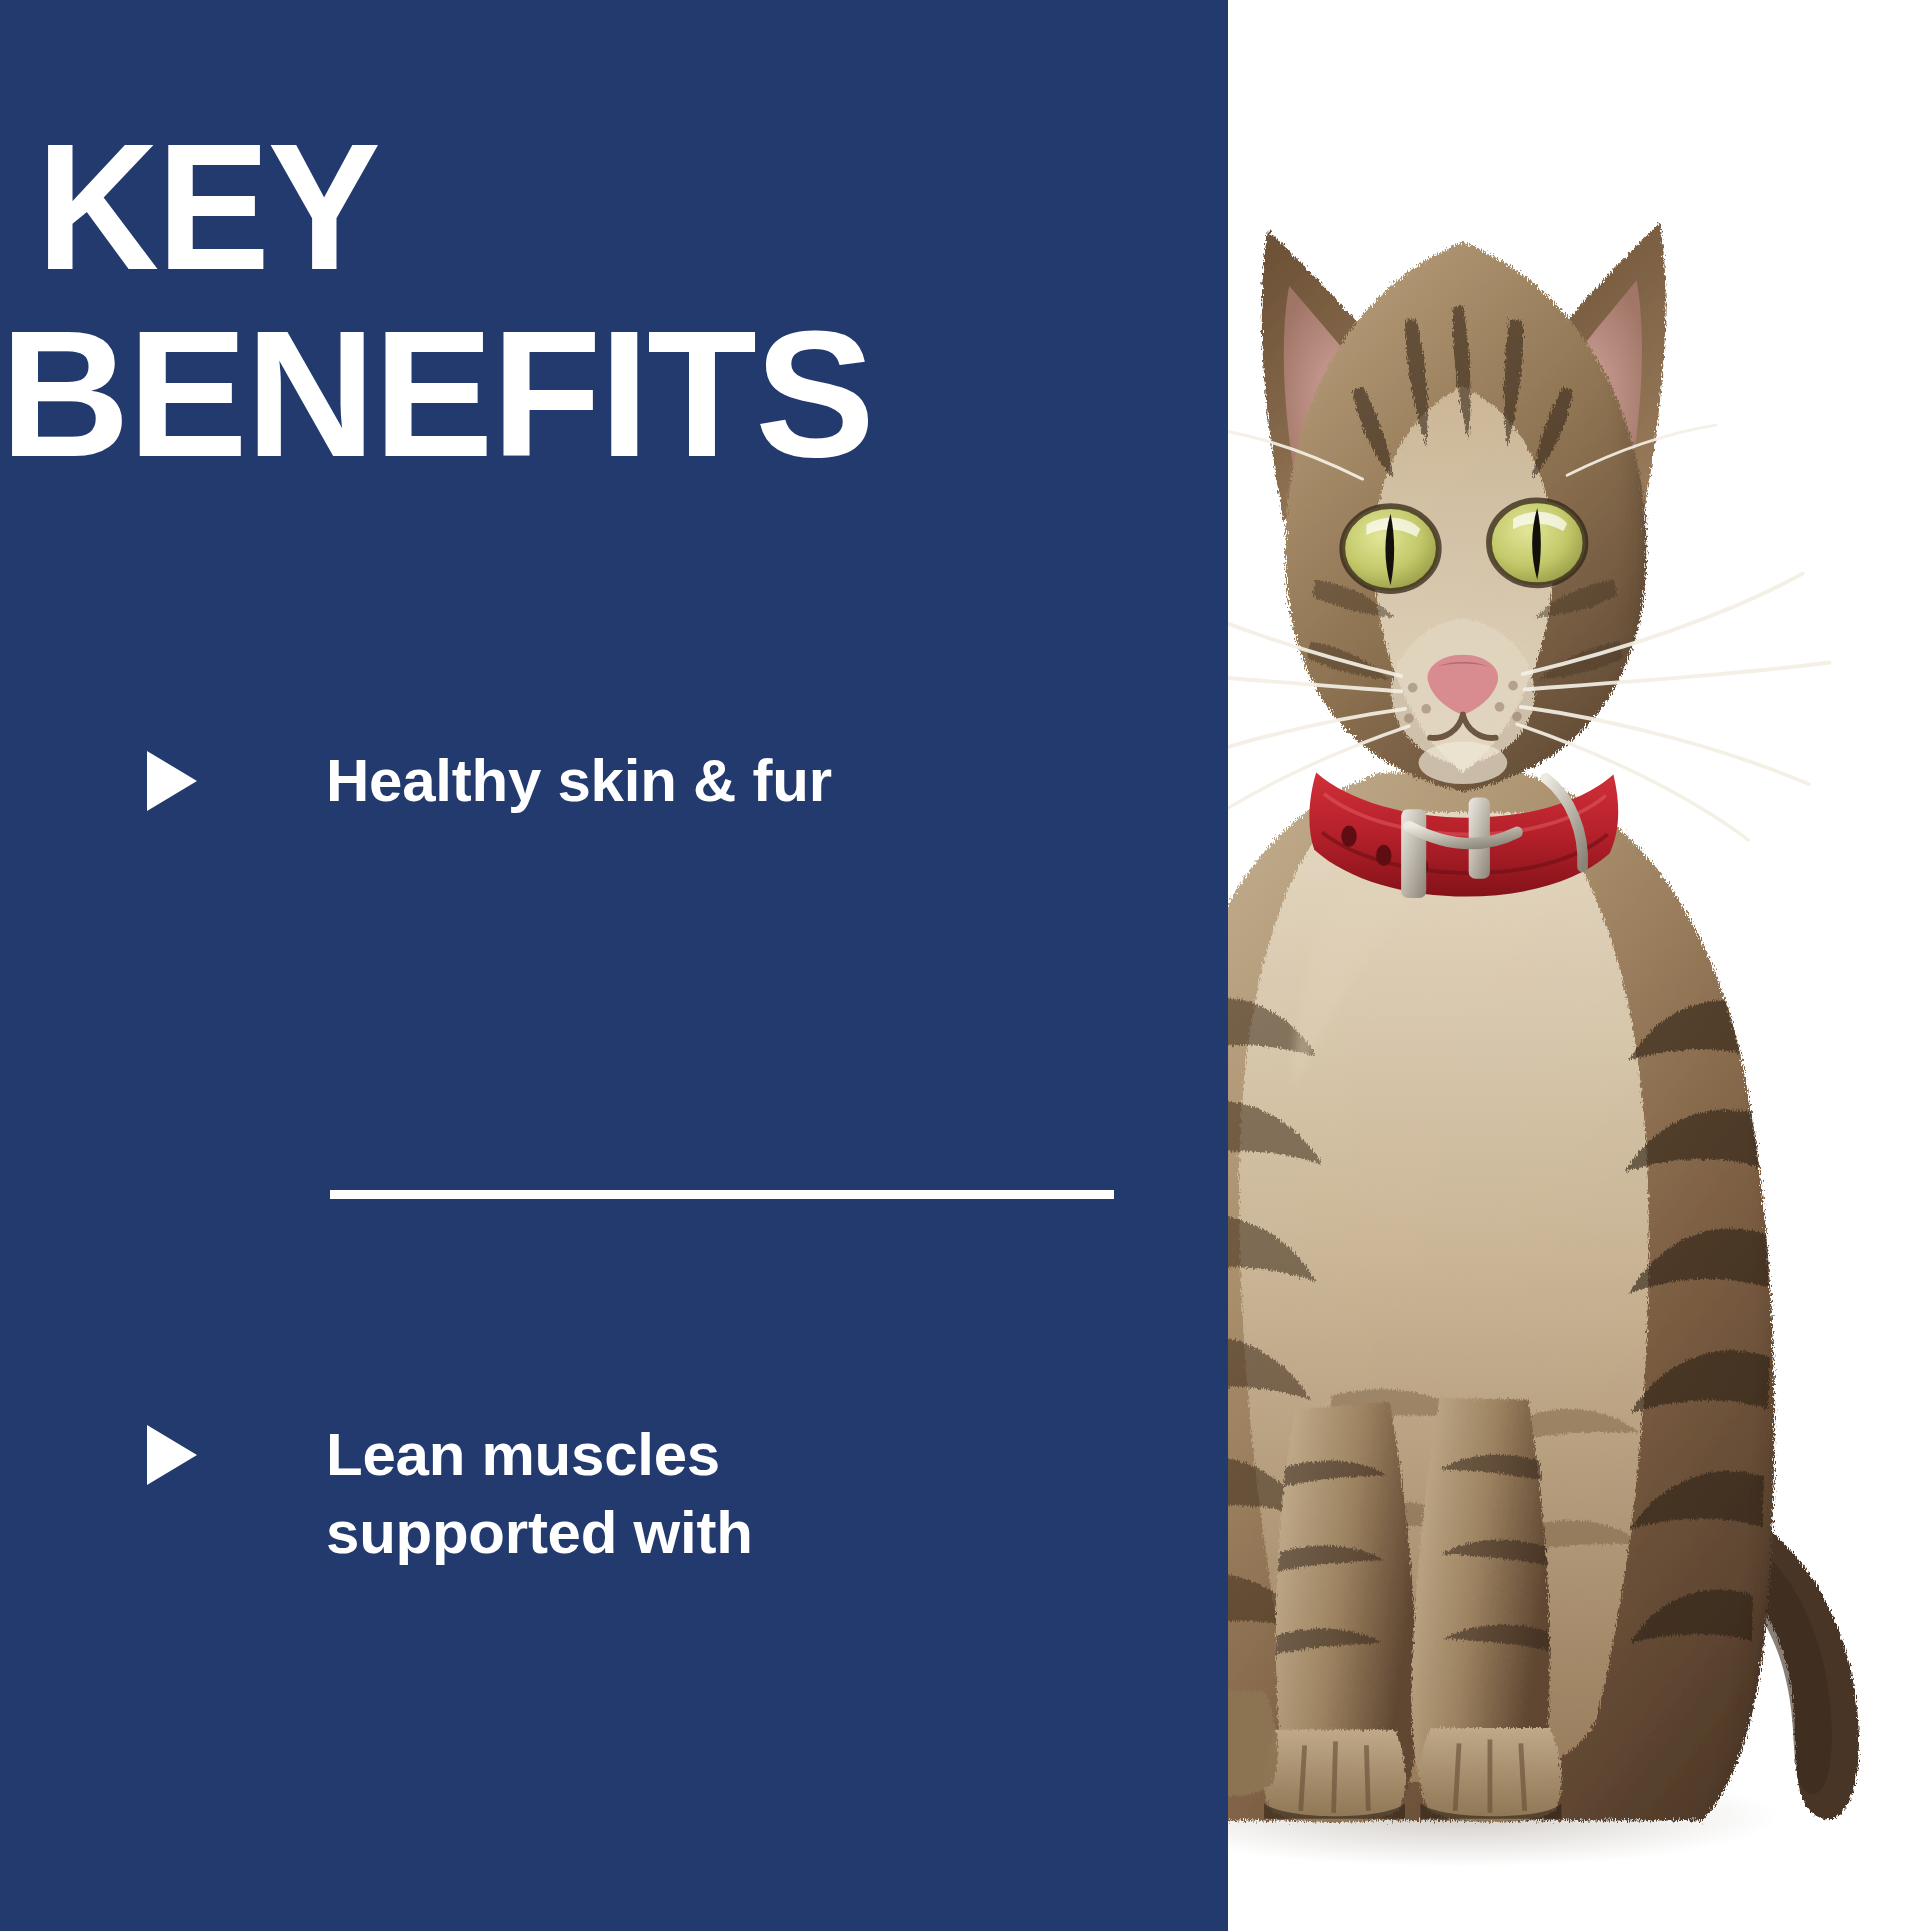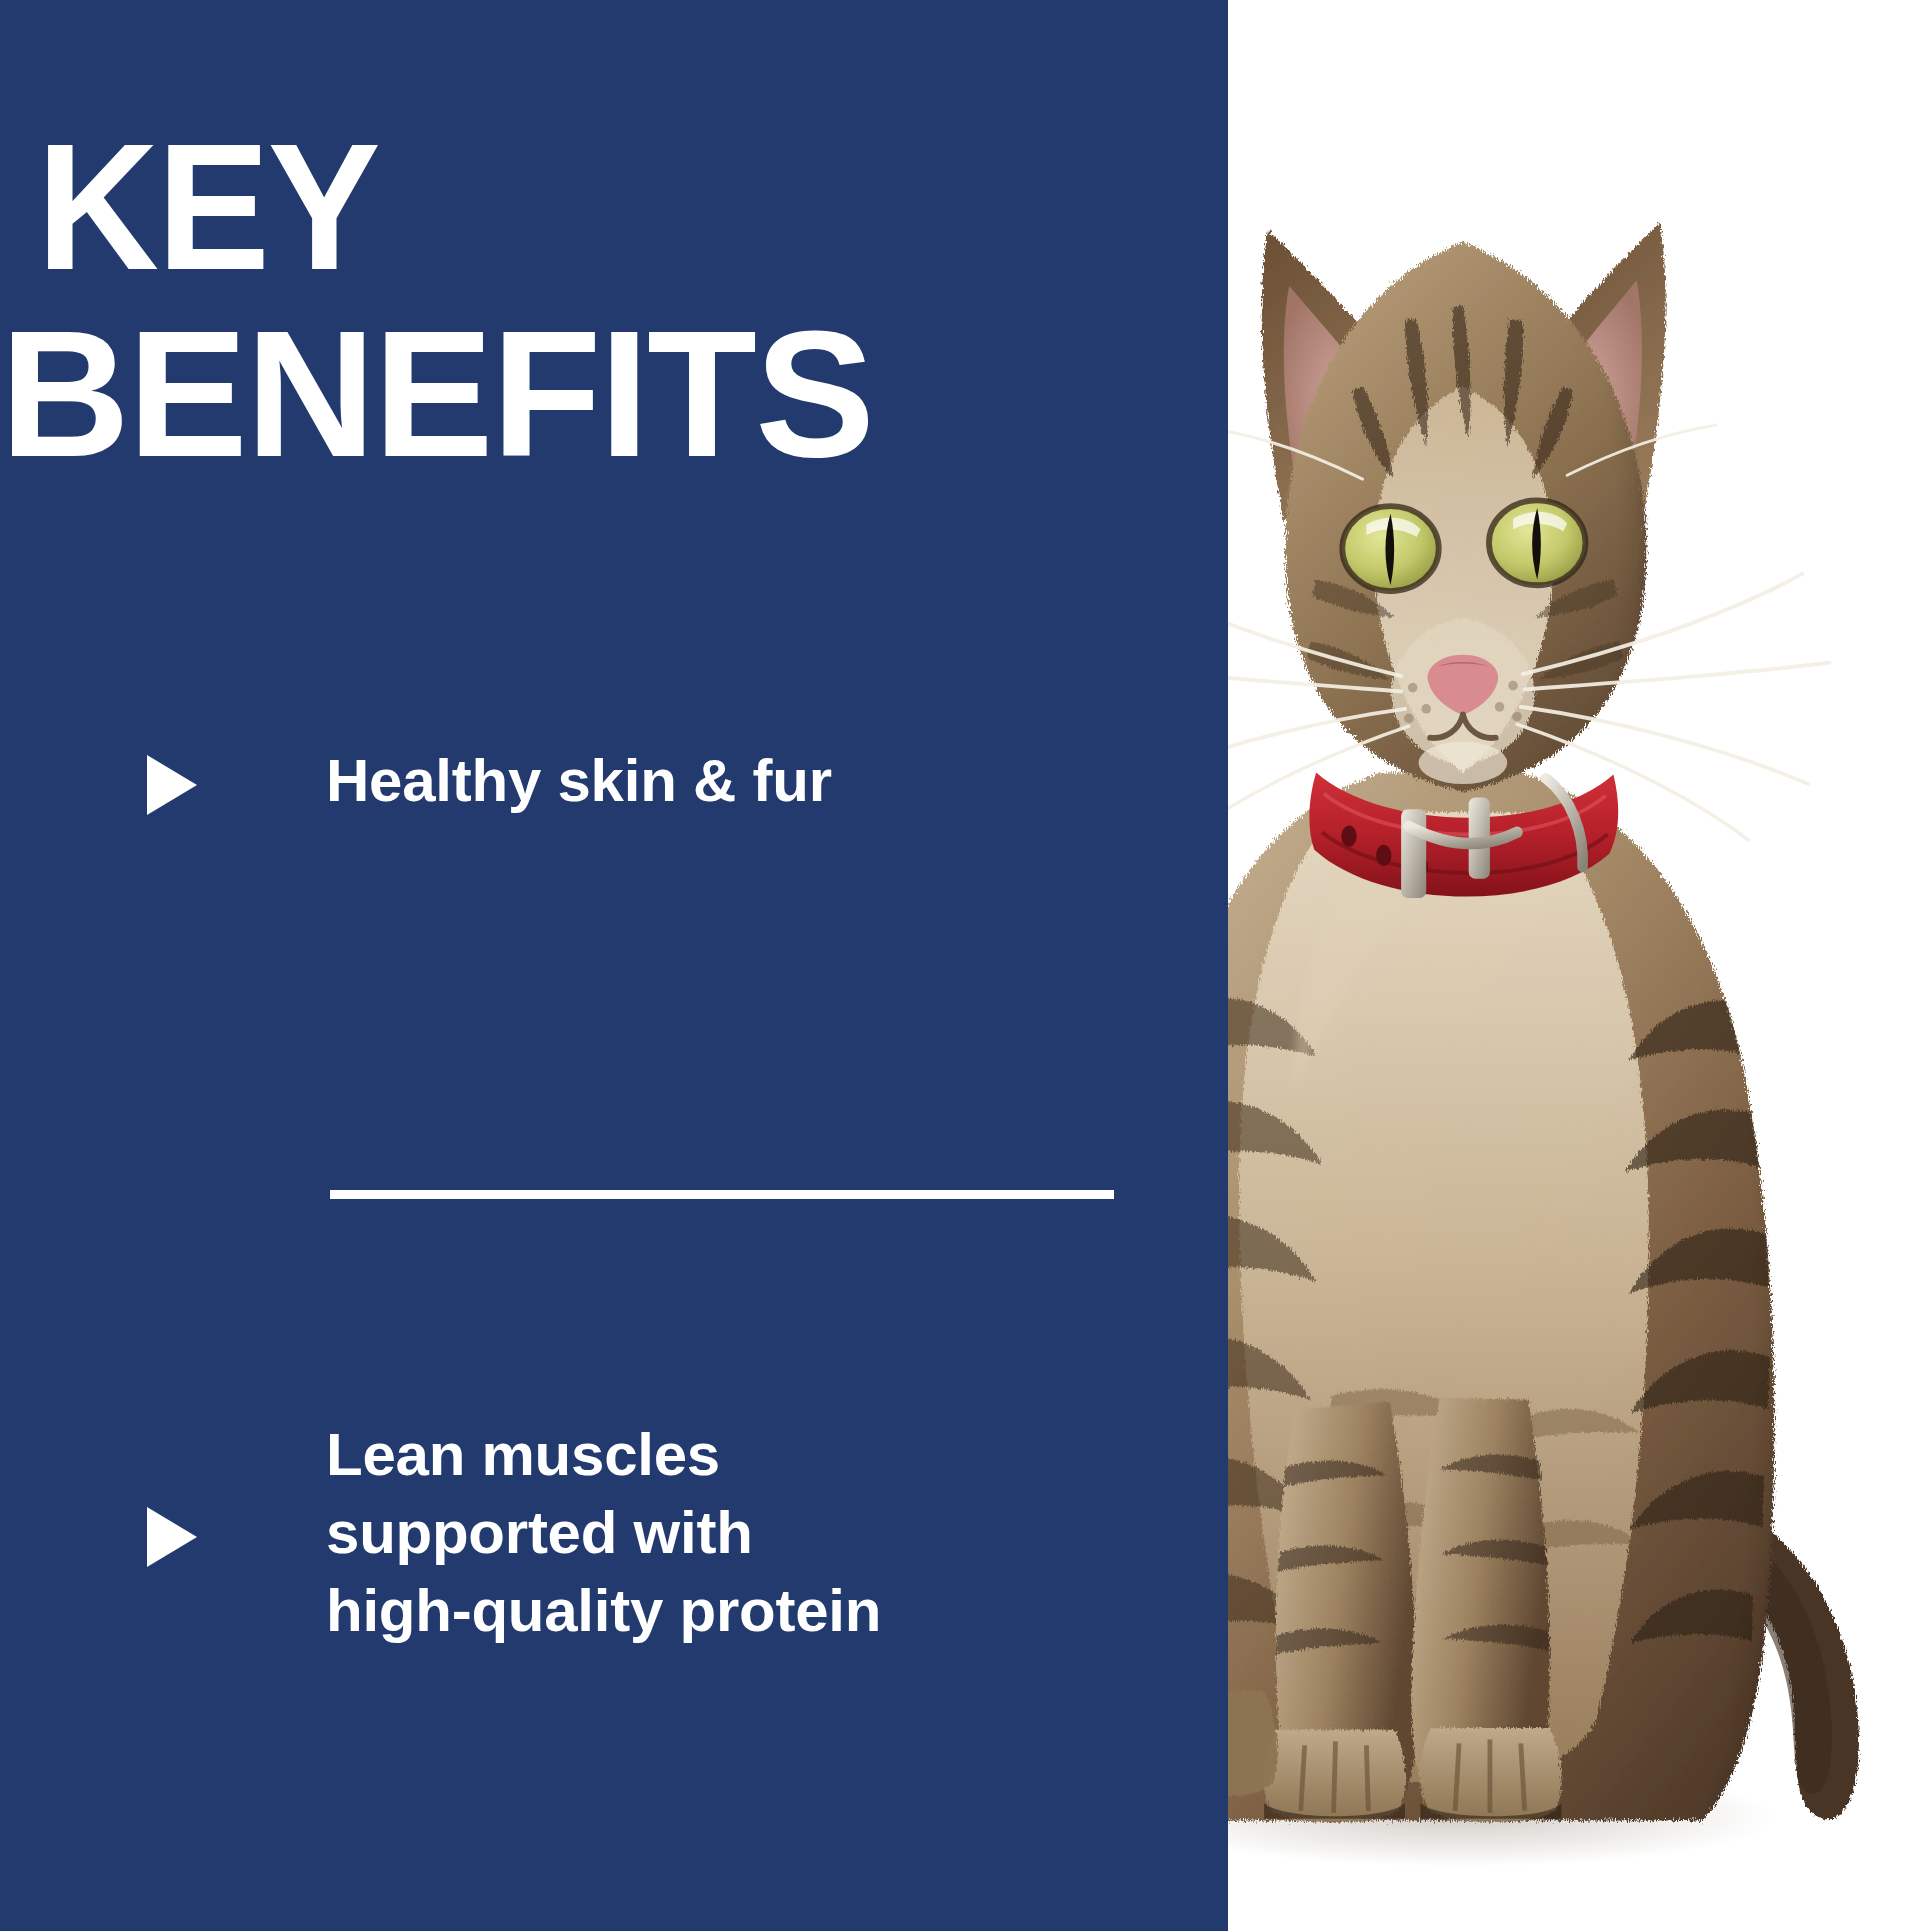--- a/index.html
+++ b/index.html
@@ -41,21 +41,21 @@
   }
   #head-line-1 { font-size:180px; }
   #head-line-2 { font-size:180px; margin-top:21px; transform:scaleX(1.0); }
 
   
   #benefits { position:absolute; left:0; top:0; width:1228px; }
 
   .benefit {
     position:absolute;
     display:flex;
-    align-items:center;
+    align-items:flex-start;
   }
   #benefit-0 { left:147px; top:742px; width:985px; }
   #benefit-1 { left:147px; top:1416px; width:985px; }
 
   .bullet-marker {
     flex:0 0 auto;
     width:0; height:0;
     border-top:30px solid transparent;
     border-bottom:30px solid transparent;
     border-left:50px solid #ffffff;
@@ -116,21 +116,20 @@
       <span class="benefit-text">
         <span class="tline">Healthy skin &amp; fur</span>
       </span>
     </div>
 
     <div class="benefit" id="benefit-1">
       <span class="bullet-marker"></span>
       <span class="benefit-text">
         <span class="tline">Lean muscles</span>
         <span class="tline">supported with</span>
-        <span class="tline">high-quality protein</span>
       </span>
     </div>
 
   </div>
 
   <div id="divider"></div>
 
   <div id="cat-area">
     <div id="cat-svg-wrap">
       <svg id="cat-svg" viewBox="0 0 1088 2000" xmlns="http://www.w3.org/2000/svg">

